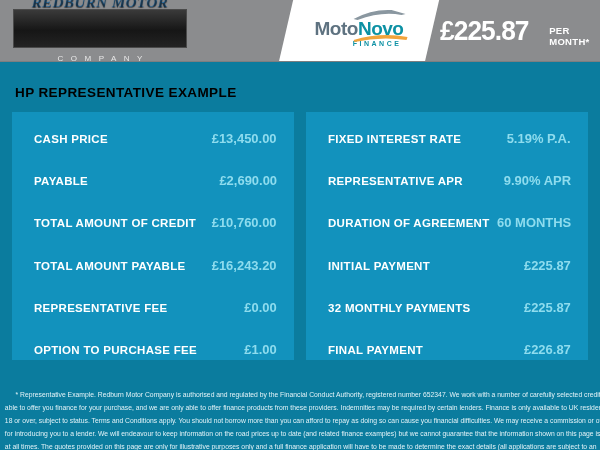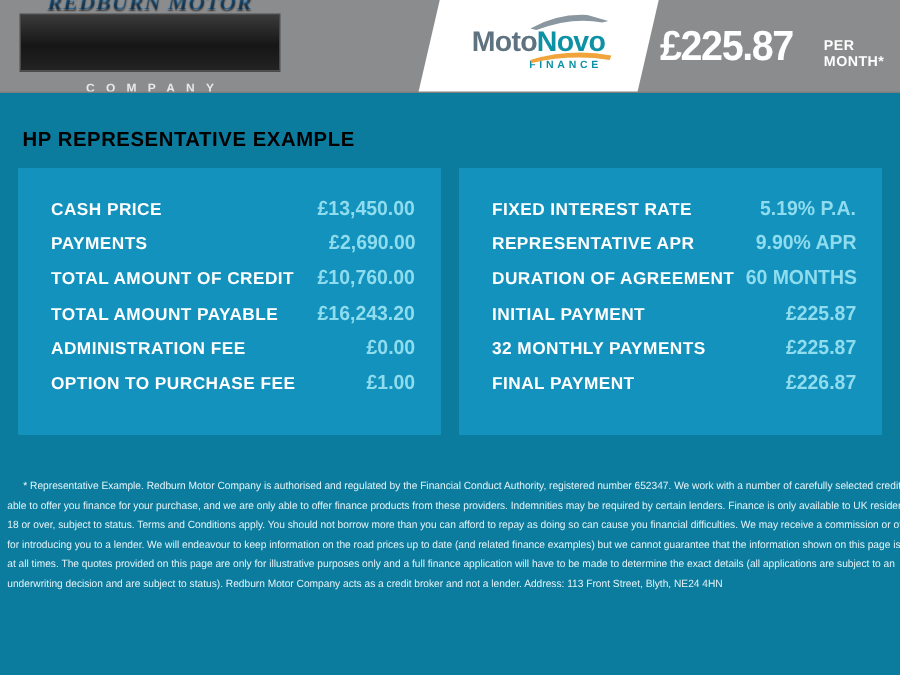--- a/index.html
+++ b/index.html
@@ -31,21 +31,21 @@
     font-weight:bold; font-size:15px; line-height:18px;
     letter-spacing:0.5px;
     color:#4a93c8;
     background:linear-gradient(180deg,#9fd2f0 0%,#3d85bd 45%,#1d4f7a 100%);
     -webkit-background-clip:text; background-clip:text;
     -webkit-text-fill-color:transparent;
     text-shadow:0 1px 1px rgba(0,0,0,0.6);
     font-style:italic;
   }
   .dealer-logo-line2 {
-    font-size:8px; line-height:10px; font-weight:bold;
+    font-size:8px; line-height:10px; font-weight:normal;
     letter-spacing:7.5px; text-indent:7.5px;
     color:#e8e8e8;
     margin-top:43px;
   }
   .white-band {
     position:absolute; left:286px; top:-5px;
     width:146px; height:72px;
     background:#ffffff;
     transform:skewX(-13deg);
     display:flex; align-items:center; justify-content:center;
@@ -80,24 +80,24 @@
     letter-spacing:0.4px;
     padding:23px 0 0 15px;
   }
 
   
   .cards {
     display:flex; gap:12px;
     margin:12px 12px 0 12px;
   }
   .card {
-    flex:1; height:178px;
+    flex:1; height:248px;
     background:#1292bd;
     display:flex; flex-direction:column; justify-content:space-between;
-    padding:19px 17px 28px 22px;
+    padding:19px 17px 3px 22px;
   }
   .row { display:flex; justify-content:space-between; align-items:baseline; }
   .row-label {
     color:#ffffff; font-weight:bold; font-size:11.5px; letter-spacing:0.3px;
   }
   .row-value {
     color:#8edcee; font-weight:bold; font-size:13.5px; letter-spacing:0px;
     transform:scaleX(0.96); transform-origin:right center;
   }
 
@@ -143,33 +143,33 @@
 
 <div class="page-title">HP REPRESENTATIVE EXAMPLE</div>
 
 <div class="cards">
   <div class="card">
     <div class="row">
       <span class="row-label">CASH PRICE</span>
       <span class="row-value">£13,450.00</span>
     </div>
     <div class="row">
-      <span class="row-label">PAYMENTS</span>
+      <span class="row-label">PAYABLE</span>
       <span class="row-value">£2,690.00</span>
     </div>
     <div class="row">
       <span class="row-label">TOTAL AMOUNT OF CREDIT</span>
       <span class="row-value">£10,760.00</span>
     </div>
     <div class="row">
       <span class="row-label">TOTAL AMOUNT PAYABLE</span>
       <span class="row-value">£16,243.20</span>
     </div>
     <div class="row">
-      <span class="row-label">ADMINISTRATION FEE</span>
+      <span class="row-label">REPRESENTATIVE FEE</span>
       <span class="row-value">£0.00</span>
     </div>
     <div class="row">
       <span class="row-label">OPTION TO PURCHASE FEE</span>
       <span class="row-value">£1.00</span>
     </div>
   </div>
   <div class="card">
     <div class="row">
       <span class="row-label">FIXED INTEREST RATE</span>

